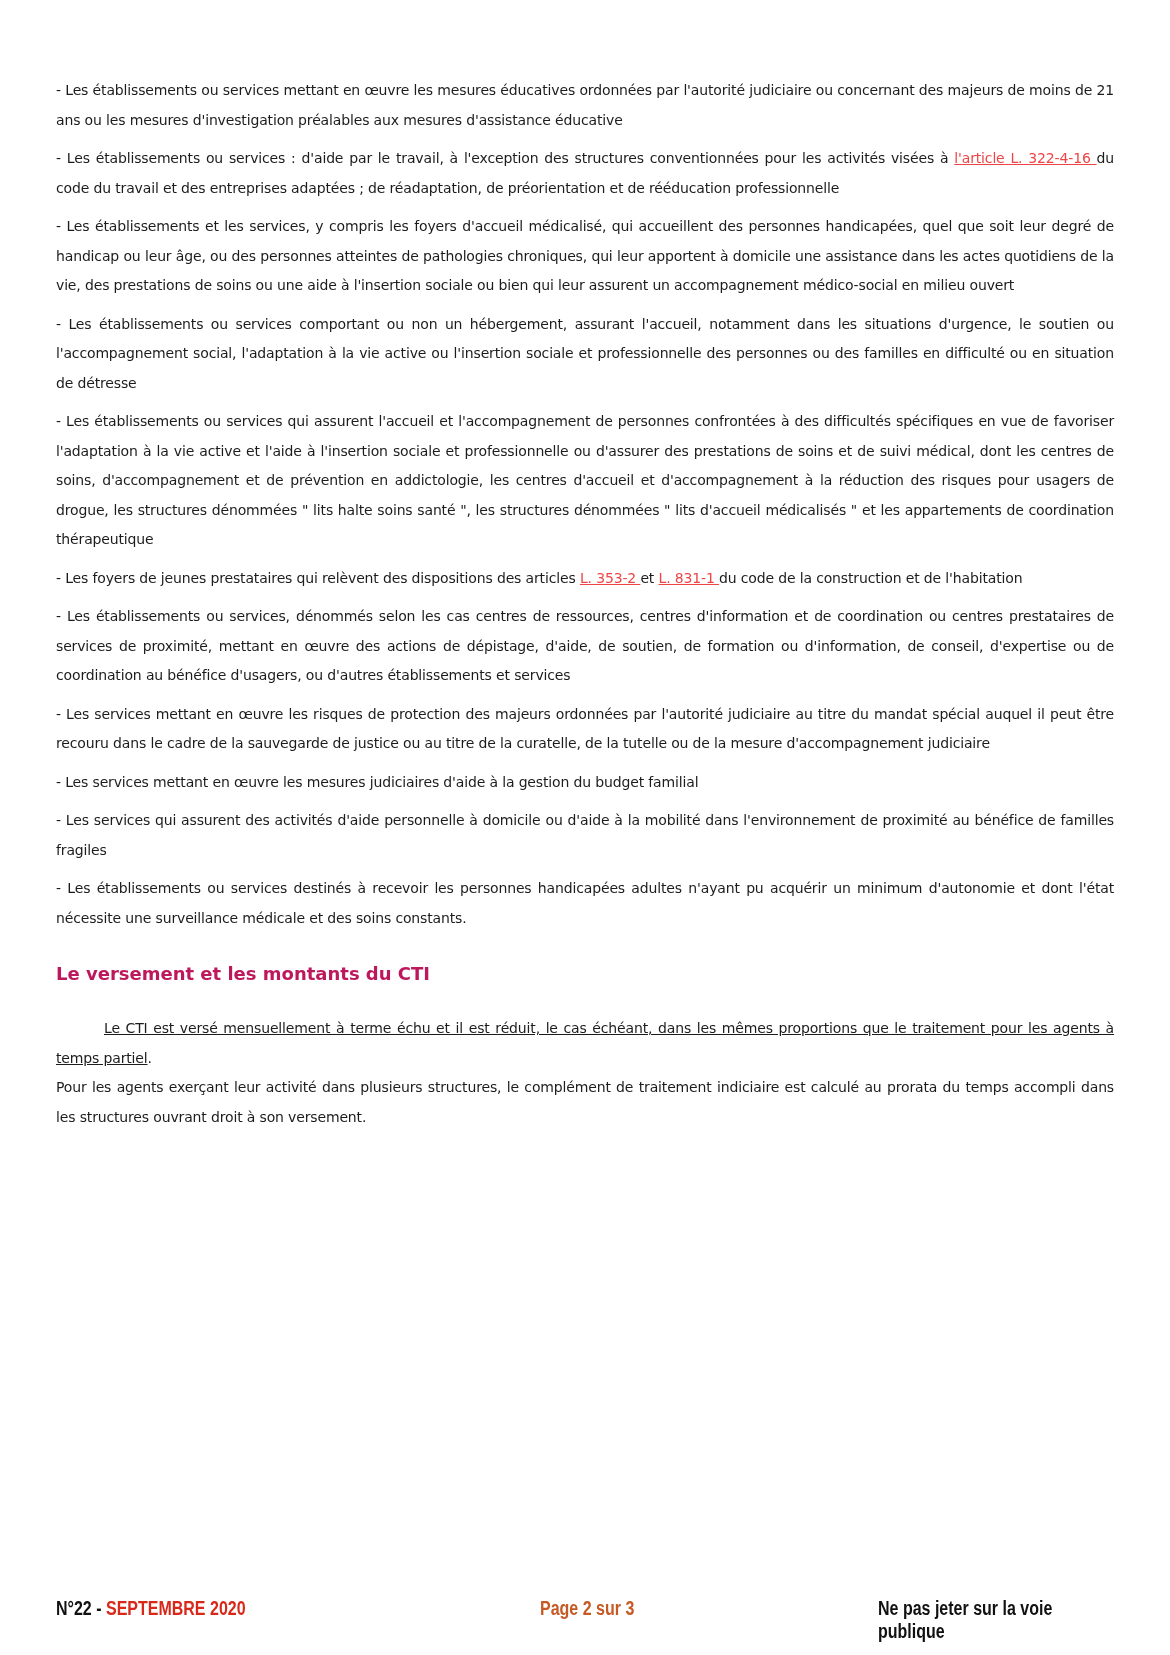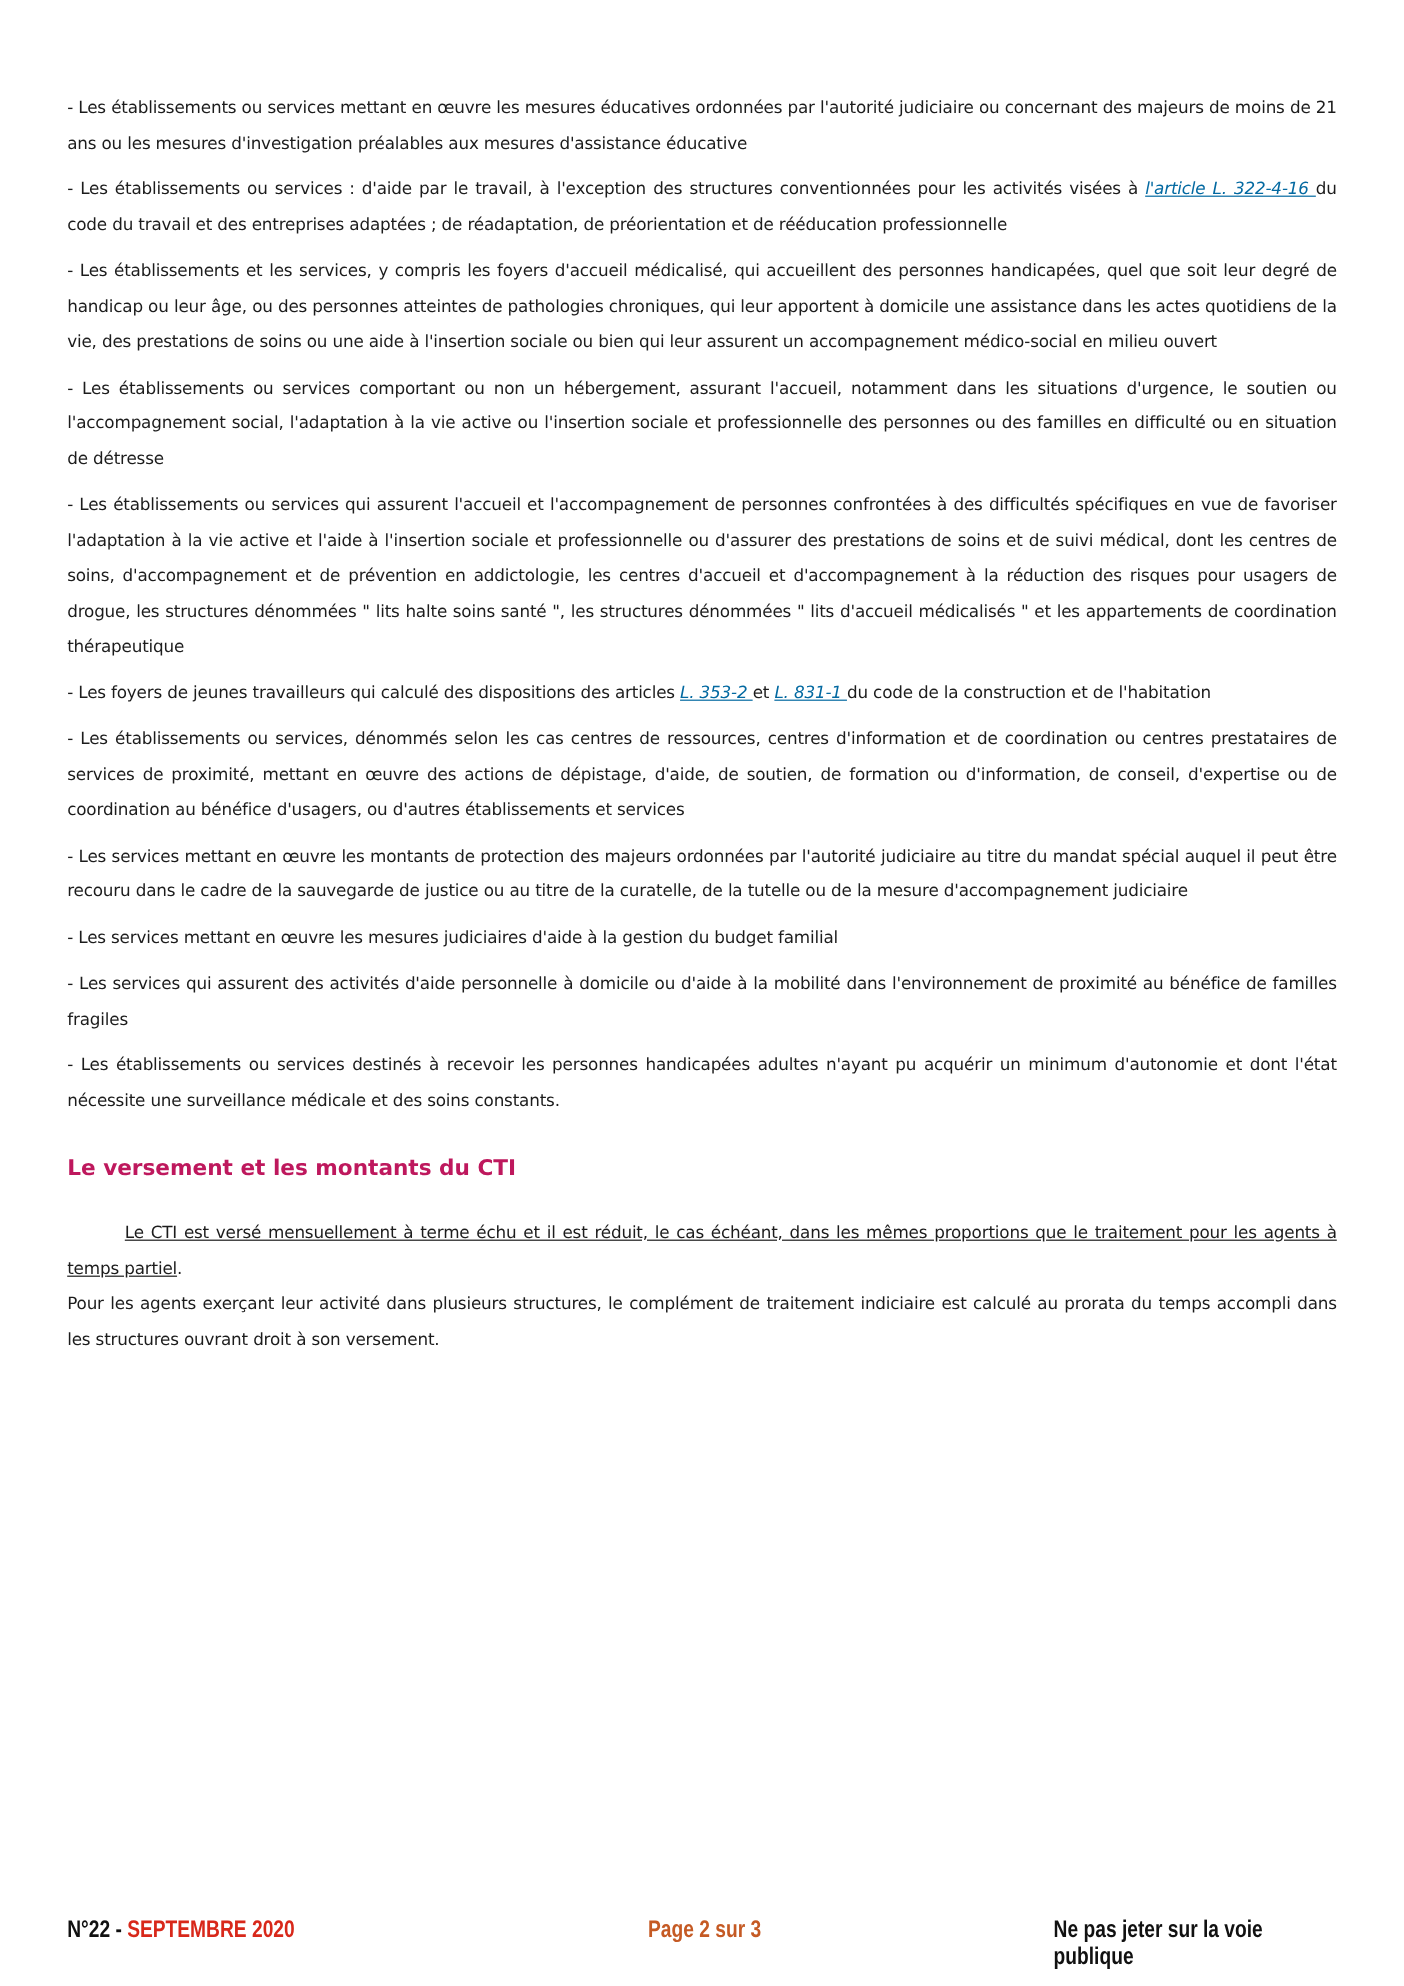--- a/index.html
+++ b/index.html
@@ -1,41 +1,41 @@
 <!DOCTYPE html>
 <html><head>
 <meta charset="utf-8">
 <style>
   html, body { margin:0; padding:0; background:#ffffff; }
   body { width:1170px; height:1655px; position:relative; overflow:hidden;
          font-family:"DejaVu Sans", sans-serif; color:#1c1c1c; }
   .content { position:absolute; left:56px; top:76px; width:1058px; }
   .para { font-size:14px; line-height:29.5px; text-align:justify; margin:0 0 9px 0; letter-spacing:-0.15px; }
-  .link { color:#0369a1; text-decoration:underline;font-style:italic; }
+  .link { color:#ef4444; text-decoration:underline; }
   .heading { color:#be185d; font-weight:bold; font-size:18px; margin:30px 0 30px 0; }
   .ul { text-decoration:underline;margin-left:48px; }
   .footer { position:absolute; top:1597px; font-family:"Liberation Sans", sans-serif; font-weight:bold;
             font-size:20px; transform:scaleX(0.8); transform-origin:left center; }
   .f-left { left:56px; color:#111; }
   .f-left .red { color:#d8281a; }
   .f-mid { left:540px; color:#c55a24; }
   .f-right { left:878px; color:#111; }
 </style>
 </head>
 <body>
 
 <div class="content">
   <p class="para">- Les établissements ou services mettant en œuvre les mesures éducatives ordonnées par l'autorité judiciaire ou concernant des majeurs de moins de 21 ans ou les mesures d'investigation préalables aux mesures d'assistance éducative</p>
   <p class="para"><span>- Les établissements ou services : d'aide par le travail, à l'exception des structures conventionnées pour les activités visées à </span><a class="link">l'article L. 322-4-16 </a><span>du code du travail et des entreprises adaptées ; de réadaptation, de préorientation et de rééducation professionnelle</span></p>
   <p class="para">- Les établissements et les services, y compris les foyers d'accueil médicalisé, qui accueillent des personnes handicapées, quel que soit leur degré de handicap ou leur âge, ou des personnes atteintes de pathologies chroniques, qui leur apportent à domicile une assistance dans les actes quotidiens de la vie, des prestations de soins ou une aide à l'insertion sociale ou bien qui leur assurent un accompagnement médico-social en milieu ouvert</p>
   <p class="para">- Les établissements ou services comportant ou non un hébergement, assurant l'accueil, notamment dans les situations d'urgence, le soutien ou l'accompagnement social, l'adaptation à la vie active ou l'insertion sociale et professionnelle des personnes ou des familles en difficulté ou en situation de détresse</p>
   <p class="para">- Les établissements ou services qui assurent l'accueil et l'accompagnement de personnes confrontées à des difficultés spécifiques en vue de favoriser l'adaptation à la vie active et l'aide à l'insertion sociale et professionnelle ou d'assurer des prestations de soins et de suivi médical, dont les centres de soins, d'accompagnement et de prévention en addictologie, les centres d'accueil et d'accompagnement à la réduction des risques pour usagers de drogue, les structures dénommées " lits halte soins santé ", les structures dénommées " lits d'accueil médicalisés " et les appartements de coordination thérapeutique</p>
-  <p class="para"><span>- Les foyers de jeunes travailleurs qui calculé des dispositions des articles </span><a class="link">L. 353-2 </a><span>et </span><a class="link">L. 831-1 </a><span>du code de la construction et de l'habitation</span></p>
+  <p class="para"><span>- Les foyers de jeunes prestataires qui relèvent des dispositions des articles </span><a class="link">L. 353-2 </a><span>et </span><a class="link">L. 831-1 </a><span>du code de la construction et de l'habitation</span></p>
   <p class="para">- Les établissements ou services, dénommés selon les cas centres de ressources, centres d'information et de coordination ou centres prestataires de services de proximité, mettant en œuvre des actions de dépistage, d'aide, de soutien, de formation ou d'information, de conseil, d'expertise ou de coordination au bénéfice d'usagers, ou d'autres établissements et services</p>
-  <p class="para">- Les services mettant en œuvre les montants de protection des majeurs ordonnées par l'autorité judiciaire au titre du mandat spécial auquel il peut être recouru dans le cadre de la sauvegarde de justice ou au titre de la curatelle, de la tutelle ou de la mesure d'accompagnement judiciaire</p>
+  <p class="para">- Les services mettant en œuvre les risques de protection des majeurs ordonnées par l'autorité judiciaire au titre du mandat spécial auquel il peut être recouru dans le cadre de la sauvegarde de justice ou au titre de la curatelle, de la tutelle ou de la mesure d'accompagnement judiciaire</p>
   <p class="para">- Les services mettant en œuvre les mesures judiciaires d'aide à la gestion du budget familial</p>
   <p class="para">- Les services qui assurent des activités d'aide personnelle à domicile ou d'aide à la mobilité dans l'environnement de proximité au bénéfice de familles fragiles</p>
   <p class="para">- Les établissements ou services destinés à recevoir les personnes handicapées adultes n'ayant pu acquérir un minimum d'autonomie et dont l'état nécessite une surveillance médicale et des soins constants.</p>
 
   <div class="heading">Le versement et les montants du CTI</div>
 
   <p class="para" style="margin:0;"><span class="ul">Le CTI est versé mensuellement à terme échu et il est réduit, le cas échéant, dans les mêmes proportions que le traitement pour les agents à temps partiel</span><span>.</span></p>
   <p class="para">Pour les agents exerçant leur activité dans plusieurs structures, le complément de traitement indiciaire est calculé au prorata du temps accompli dans les structures ouvrant droit à son versement.</p>
 </div>
 

